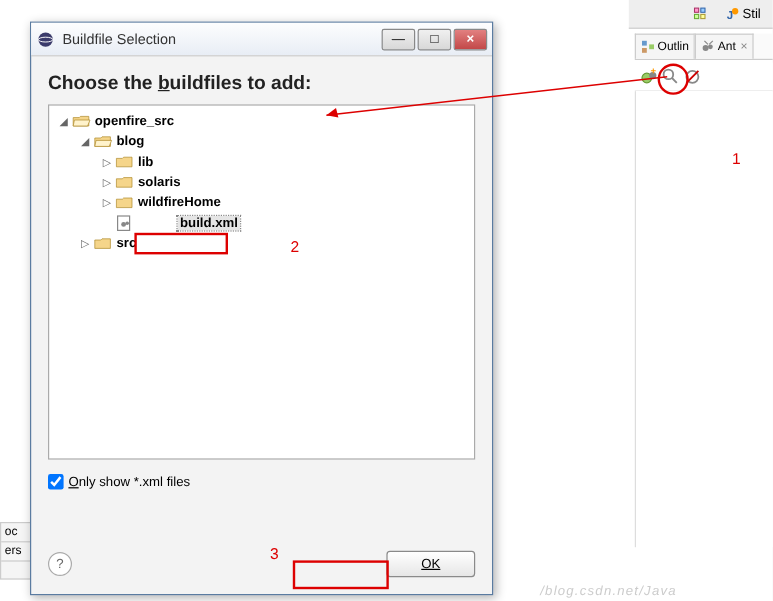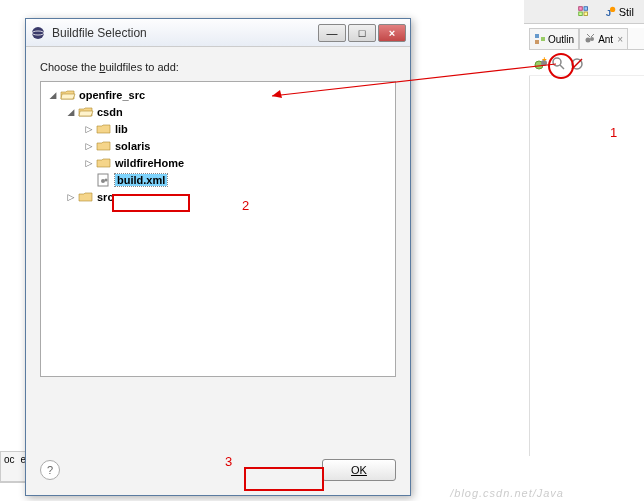--- a/index.html
+++ b/index.html
@@ -7,48 +7,48 @@
   
   
   .ide-bg { position: absolute; top: 0; left: 0; width: 644px; height: 501px; background: #fff; }
   .ide-toolbar-top { position: absolute; top: 0; right: 0; width: 120px; height: 24px; background: #eee; border-bottom: 1px solid #ccc; display: flex; align-items: center; justify-content: flex-end; gap: 4px; padding-right: 6px; }
   .persp-item { display: flex; align-items: center; gap: 2px; padding: 2px 4px; }
   .persp-icon { width: 14px; height: 14px; }
   .ide-right-tabs { position: absolute; top: 28px; right: 0; width: 115px; height: 22px; display: flex; border-bottom: 1px solid #ccc; background: #fafafa; }
   .ide-tab { display: flex; align-items: center; gap: 2px; padding: 2px 4px; border: 1px solid #ccc; border-bottom: none; background: #f5f5f5; font-size: 10px; }
   .ide-right-toolbar { position: absolute; top: 52px; right: 0; width: 115px; height: 24px; background: #fff; display: flex; align-items: center; gap: 2px; padding-left: 4px; border-bottom: 1px solid #eee; }
   .ide-right-panel { position: absolute; top: 76px; right: 0; width: 115px; height: 380px; background: #fff; border-left: 1px solid #ddd; }
-  .ide-left-tabs { position: absolute; left: 0; bottom: 18px; width: 30px; height: 32px; display: flex; flex-direction: row; border: 1px solid #ccc; background: #f5f5f5; font-size: 10px; }
+  .ide-left-tabs { position: absolute; left: 0; bottom: 18px; width: 30px; height: 48px; display: flex; flex-direction: column; border: 1px solid #ccc; background: #f5f5f5; font-size: 10px; }
   .ide-left-tab { padding: 2px 3px; border-bottom: 1px solid #ccc; }
   .ide-watermark { position: absolute; bottom: 2px; right: 80px; color: #999; font-size: 11px; font-style: italic; opacity: 0.5; letter-spacing: 1px; }
   
   
   .dialog { position: absolute; left: 25px; top: 18px; width: 386px; height: 478px; border: 1px solid #5a7ba0; background: #f3f3f3; box-shadow: 2px 2px 8px rgba(0,0,0,0.3); }
   .titlebar { height: 28px; background: linear-gradient(#fdfdfe, #e8edf5); display: flex; align-items: center; padding: 0 4px; border-bottom: 1px solid #ccc; justify-content: center; }
   .title-icon { width: 16px; height: 16px; margin-right: 6px; }
   .title-text { flex: 1; font-size: 12px; color: #333; }
   .win-btns { display: flex; gap: 2px; }
   .win-btn { width: 28px; height: 18px; border: 1px solid #888; border-radius: 2px; display: flex; align-items: center; justify-content: center; font-family: Arial; font-size: 11px; }
   .win-min { background: linear-gradient(#f0f0f0,#d8d8d8); }
   .win-max { background: linear-gradient(#f0f0f0,#d8d8d8); }
   .win-close { background: linear-gradient(#e28080,#c24848); color: #fff; font-weight: bold; }
   
   .dialog-body { padding: 14px; }
-  .prompt-text { font-size: 11px; color: #222; margin-bottom: 8px; }
+  .prompt-text { font-size: 16px; color: #222; margin-bottom: 8px; font-weight: bold; }
   .prompt-text u { text-decoration: underline; }
   
   .tree-box { width: 100%; height: 296px; background: #fff; border: 1px solid #aaa; padding: 4px 2px; overflow: auto; }
   .tree-node { display: flex; align-items: center; height: 17px; padding-left: 2px; white-space: nowrap; }
   .tree-expander { width: 12px; text-align: center; color: #666; font-size: 9px; cursor: pointer; }
   .tree-icon { width: 16px; height: 14px; margin: 0 3px 0 1px; display: inline-flex; align-items: center; justify-content: center; }
   .tree-label { font-size: 11px; font-weight: bold; }
   .indent-0 { padding-left: 4px; }
   .indent-1 { padding-left: 22px; }
   .indent-2 { padding-left: 40px; }
-  .selected .tree-label { background: #7dd3fc; outline: 1px dotted #888; padding: 0 2px; }
+  .selected .tree-label { background: #e5e5e5; outline: 1px dotted #888; padding: 0 2px; margin-left: 33px; }
   
   .checkbox-row { margin-top: 12px; display: flex; align-items: center; gap: 4px; }
   .checkbox-row input { margin: 0; }
   .checkbox-row label u { text-decoration: underline; }
   
   .button-row { position: absolute; bottom: 14px; left: 14px; right: 14px; display: flex; align-items: center; }
   .help-icon { width: 20px; height: 20px; border: 1px solid #aaa; border-radius: 50%; display: flex; align-items: center; justify-content: center; color: #666; background: #fff; }
   .button-row .spacer { flex: 1; }
   .dlg-btn { width: 74px; height: 22px; margin-left: 6px; border: 1px solid #8a8a8a; border-radius: 3px; background: linear-gradient(#fff,#e6e6e6); font-size: 11px; cursor: pointer; text-decoration: underline; }
   
@@ -155,21 +155,21 @@
         <span class="tree-label">openfire_src</span>
       </div>
       <div class="tree-node indent-1">
         <span class="tree-expander">◢</span>
         <span class="tree-icon">
             <svg width="16" height="12" viewBox="0 0 16 12">
               <path class="folder-open" d="M1 3h5l1-1h7v8H1z"></path>
               <path fill="#fff3cc" d="M2 5h13l-2 5H1z" stroke="#b08b2e" stroke-width="0.6"></path>
             </svg>
           </span>
-        <span class="tree-label">csdn</span>
+        <span class="tree-label">blog</span>
       </div>
       <div class="tree-node indent-2">
         <span class="tree-expander">▷</span>
         <span class="tree-icon">
             <svg width="16" height="12" viewBox="0 0 16 12">
               <path class="folder" d="M1 3h5l1-1h7v8H1z"></path>
             </svg>
           </span>
         <span class="tree-label">lib</span>
       </div>
@@ -204,20 +204,24 @@
       </div>
       <div class="tree-node indent-1">
         <span class="tree-expander">▷</span>
         <span class="tree-icon">
             <svg width="16" height="12" viewBox="0 0 16 12">
               <path class="folder" d="M1 3h5l1-1h7v8H1z"></path>
             </svg>
           </span>
         <span class="tree-label">src</span>
       </div>
+    </div>
+    <div class="checkbox-row">
+      <input type="checkbox" checked="" style="">
+      <label><u>O</u><span>nly show *.xml files</span></label>
     </div>
   </div>
   <div class="button-row">
     <div class="help-icon">?</div>
     <div class="spacer"></div>
     <button class="dlg-btn">OK</button>
   </div>
 </div>
 
 <div class="anno-circle" style="left:548px; top:53px; width:26px; height:26px;"></div>

